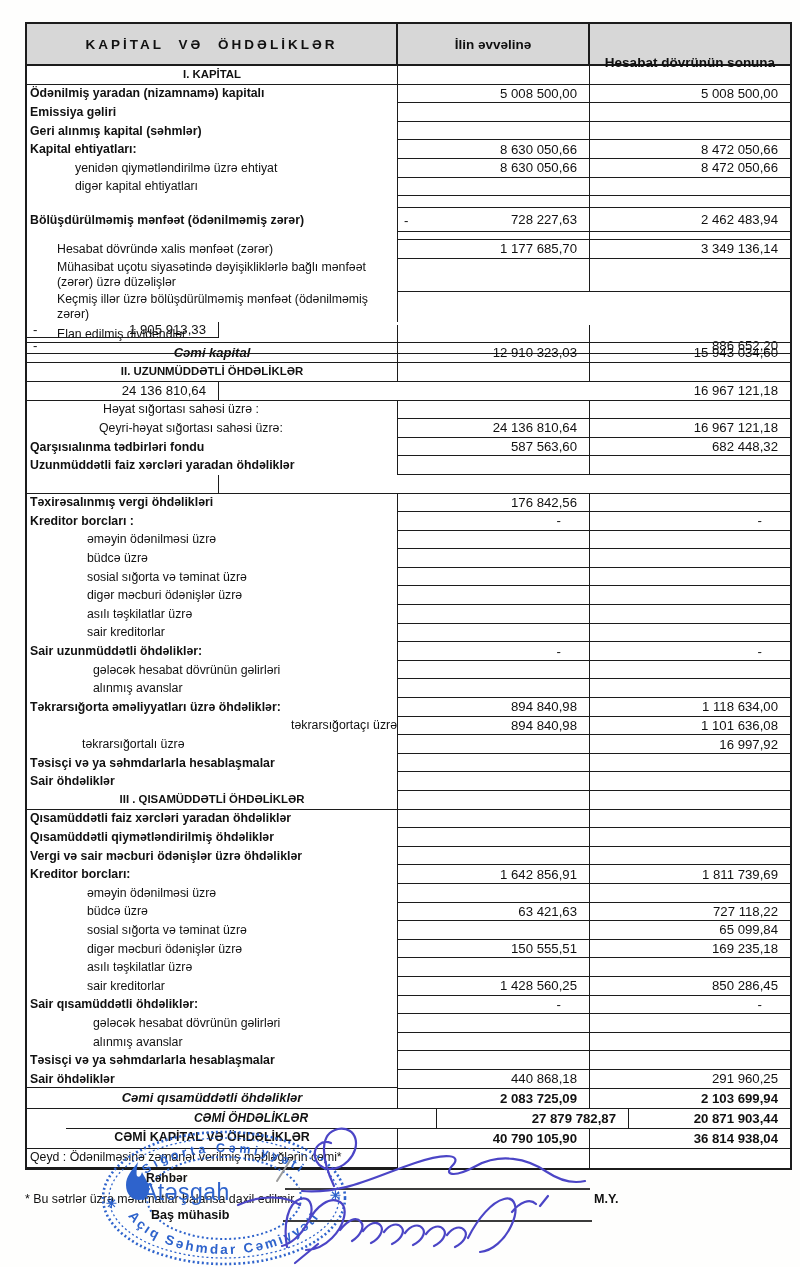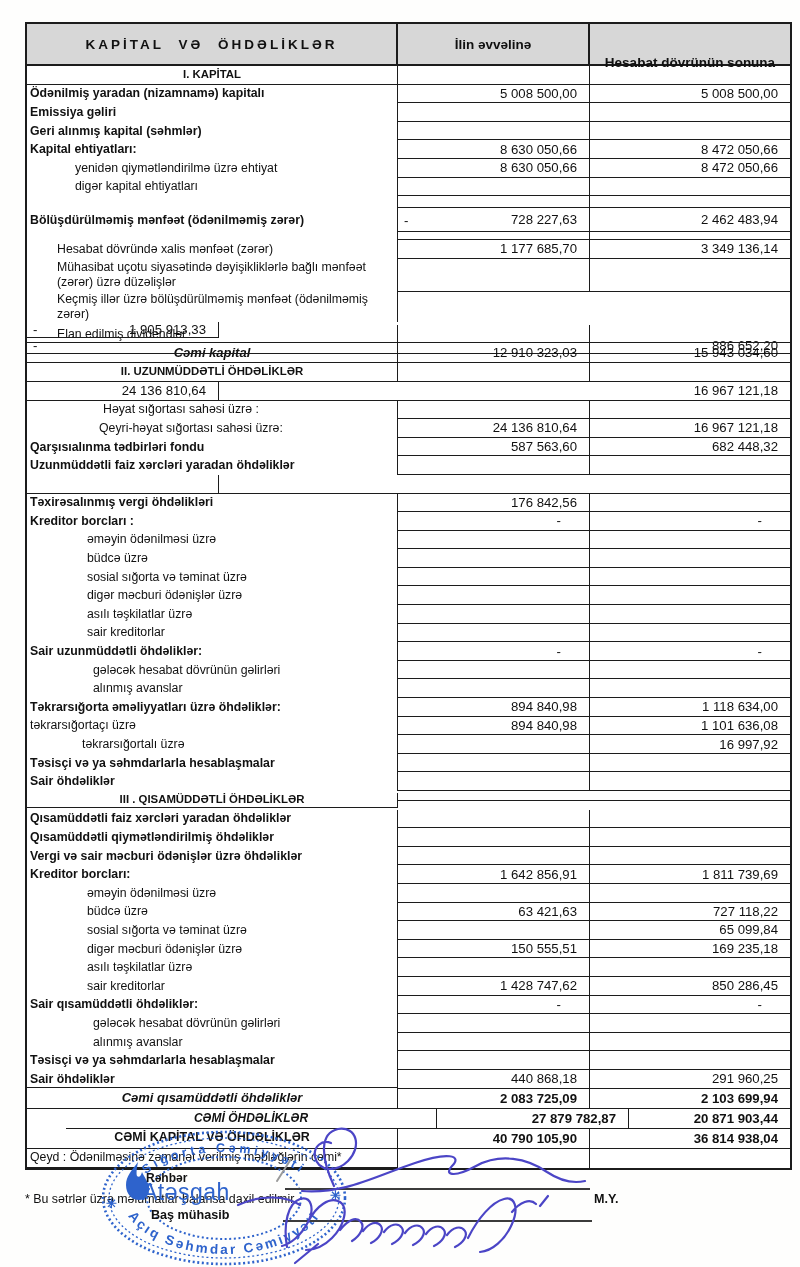--- a/index.html
+++ b/index.html
@@ -332,21 +332,21 @@
             <span>Təkrarsığorta əməliyyatları üzrə öhdəliklər:</span>
           </div>
           <div class="c c2">
             <span>894 840,98</span>
           </div>
           <div class="c c3">
             <span>1 118 634,00</span>
           </div>
         </div>
         <div class="tr lbl-sub" style="height: 18.6px;">
-          <div class="c c1" style="">
+          <div class="c c1" style=" justify-content: flex-end;">
             <span>təkrarsığortaçı üzrə</span>
           </div>
           <div class="c c2">
             <span>894 840,98</span>
           </div>
           <div class="c c3">
             <span>1 101 636,08</span>
           </div>
         </div>
         <div class="tr lbl-sub" style="height: 18.6px;">
@@ -365,21 +365,21 @@
           <div class="c c2"></div>
           <div class="c c3"></div>
         </div>
         <div class="tr lbl-item" style="height: 18.6px;">
           <div class="c c1">
             <span>Sair öhdəliklər</span>
           </div>
           <div class="c c2"></div>
           <div class="c c3"></div>
         </div>
-        <div class="tr lbl-section" style="height: 18.6px; align-items: center;">
+        <div class="tr lbl-section" style="height: 18.6px;">
           <div class="c c1 fb">
             <span>III . QISAMÜDDƏTLİ ÖHDƏLİKLƏR</span>
           </div>
           <div class="c c2"></div>
           <div class="c c3"></div>
         </div>
         <div class="tr lbl-item" style="height: 18.6px;">
           <div class="c c1">
             <span>Qısamüddətli faiz xərcləri yaradan öhdəliklər</span>
           </div>
@@ -454,21 +454,21 @@
             <span>asılı təşkilatlar üzrə</span>
           </div>
           <div class="c c2"></div>
           <div class="c c3"></div>
         </div>
         <div class="tr lbl-sub" style="height: 18.6px;">
           <div class="c c1" style="padding-left: 60px;">
             <span>sair kreditorlar</span>
           </div>
           <div class="c c2">
-            <span>1 428 747,62</span>
+            <span>1 428 560,25</span>
           </div>
           <div class="c c3">
             <span>850 286,45</span>
           </div>
         </div>
         <div class="tr lbl-item" style="height: 18.6px;">
           <div class="c c1">
             <span>Sair qısamüddətli öhdəliklər:</span>
           </div>
           <div class="c c2 dash">-</div>

